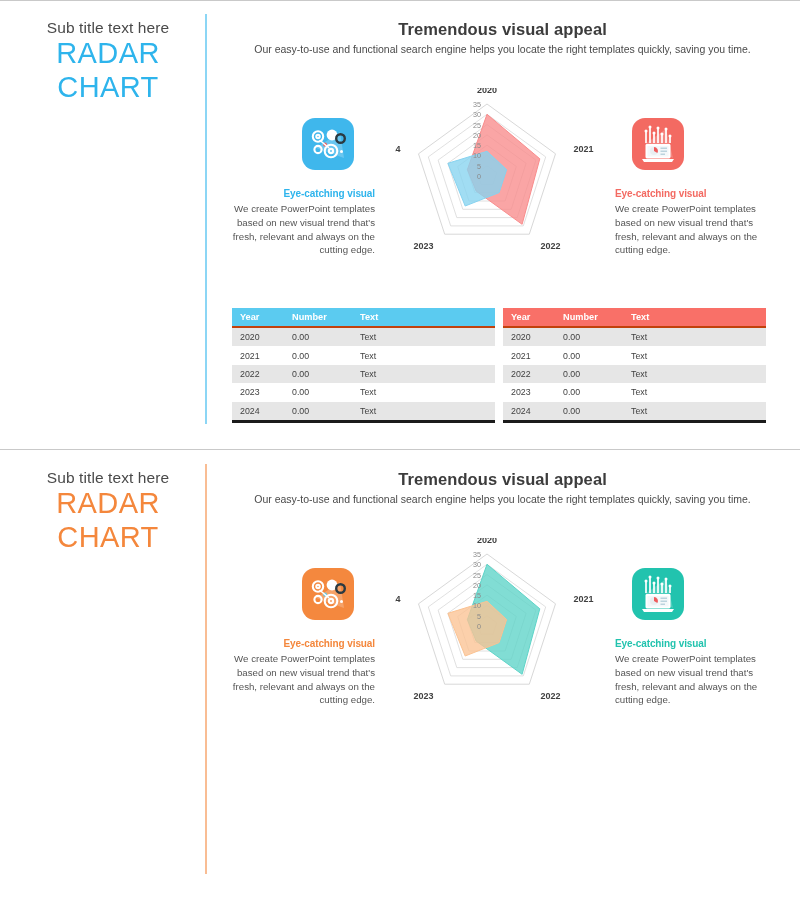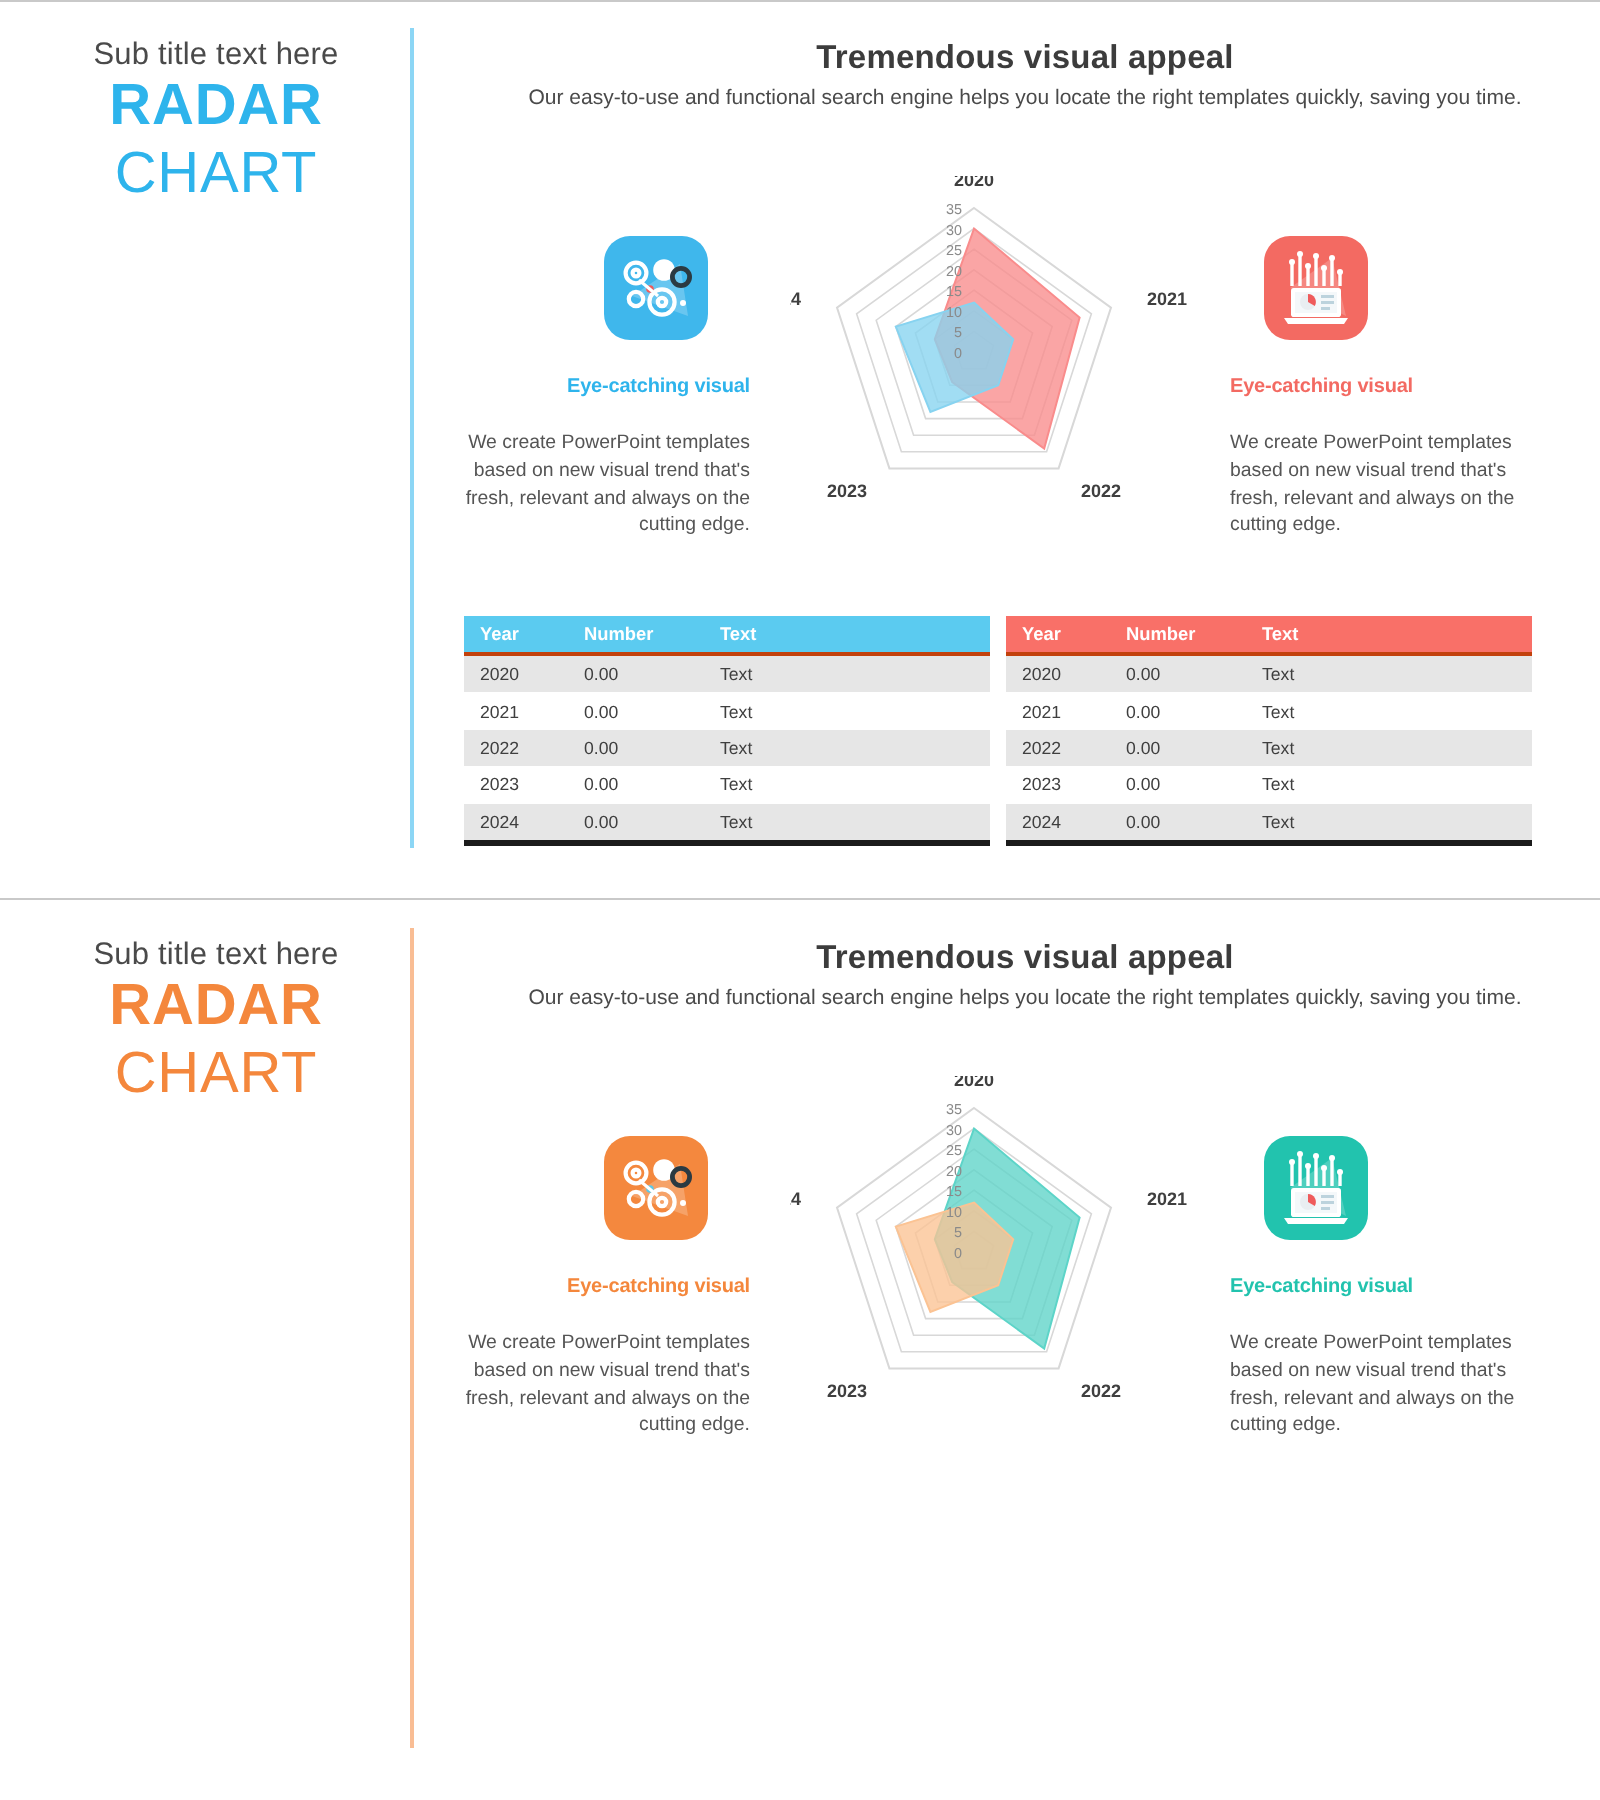--- a/index.html
+++ b/index.html
@@ -35,40 +35,40 @@
   }
   .subtitle {
     font-size: 15.5px;
     color: #4a4a4a;
     letter-spacing: .1px;
     line-height: 1.25;
     white-space: nowrap;
   }
   .bigword {
     font-size: 29px;
-    font-weight: bold;
+    font-weight: normal;
     line-height: 1.16;
     letter-spacing: .4px;
   }
   .bigword2 {
     font-size: 29px;
     font-weight: normal;
     line-height: 1.16;
     letter-spacing: .4px;
   }
   .vdivider {
     position: absolute;
     left: 205px; top: 14px;
     width: 2px; height: 410px;
   }
 
   
   .head {
     position: absolute;
-    left: 225px; top: 20px;
+    left: 215px; top: 20px;
     width: 575px;
     text-align: center;
   }
   .head-title {
     font-size: 16.5px;
     font-weight: bold;
     color: #3c3c3c;
     letter-spacing: .1px;
   }
   .head-sub {
@@ -93,21 +93,21 @@
   .feature.left .feat-icon  { margin-right: 21px; }
   .feature.right .feat-icon { margin-left: 17px; }
 
   .feat-title {
     margin-top: 18px;
     font-size: 10px;
     font-weight: bold;
     letter-spacing: -.1px;
   }
   .feat-body {
-    margin-top: 16px;
+    margin-top: 3px;
     font-size: 9.7px;
     line-height: 1.42;
     color: #555555;
   }
 
   
   .radar { position: absolute; left: 395px; top: 88px; }
 
   
   .tbl {

